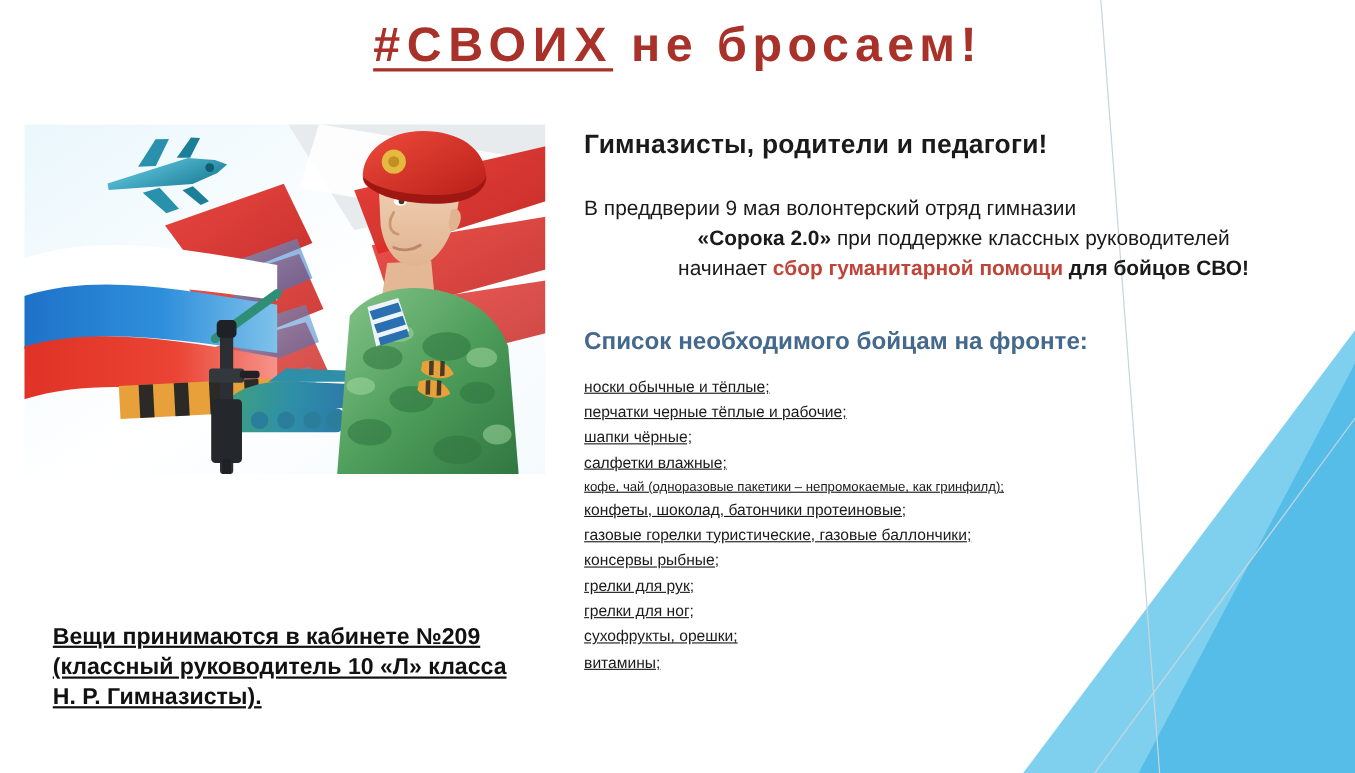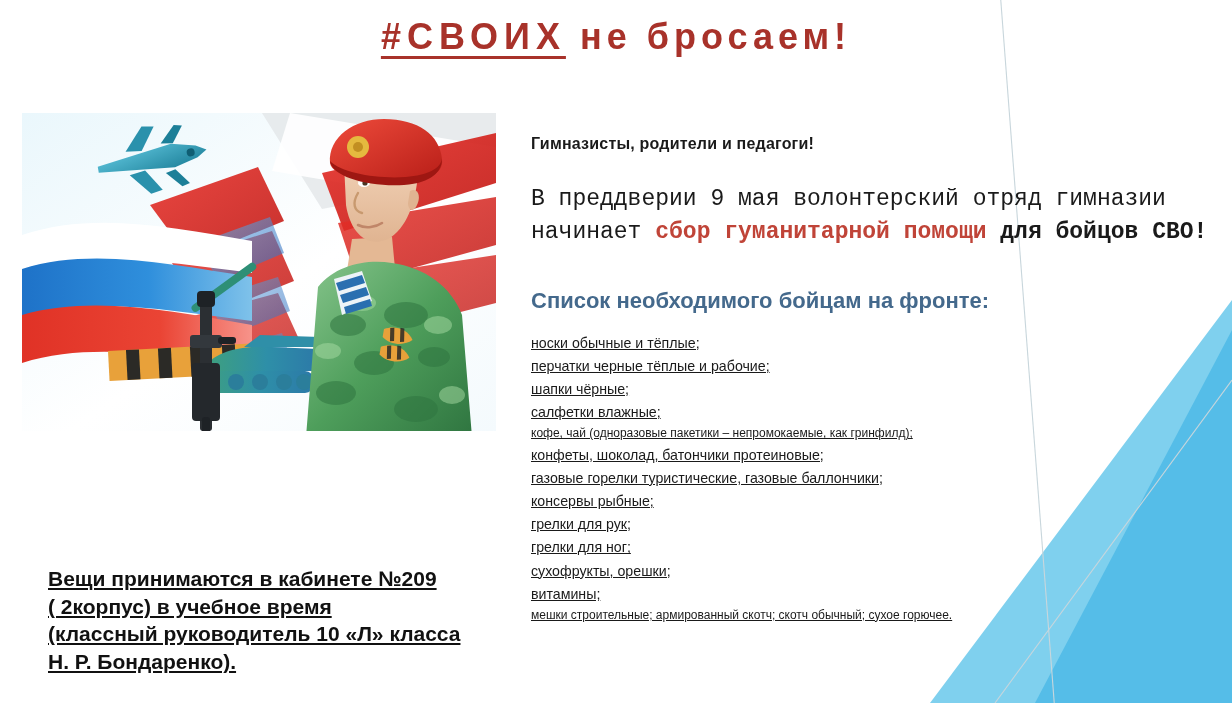--- a/index.html
+++ b/index.html
@@ -14,21 +14,21 @@
   
   #bg-decor{position:absolute;inset:0;width:1232px;height:703px;pointer-events:none;}
 
   
   #title-bar{
     position:absolute;left:0;top:18px;width:1232px;
     text-align:center;
   }
   #poster-title{
     display:inline-block;
-    font-size:36px;
+    font-size:44px;
     font-weight:bold;
     letter-spacing:4px;
     color:#A8322A;
     line-height:1.05;
     white-space:nowrap;
   }
   #poster-title .hash{
     text-decoration:underline;
     text-decoration-thickness:3px;
     text-underline-offset:7px;
@@ -49,30 +49,30 @@
   #pickup-info{
     position:absolute;left:26px;top:452px;width:500px;
     font-size:21px;font-weight:bold;color:#111111;line-height:1.32;text-decoration:underline;
   }
   #pickup-info div{white-space:nowrap;}
 
   
   #right-col{position:absolute;left:531px;top:118px;width:690px;}
 
   #greeting{
-    font-size:16px;font-weight:bold;color:#1a1a1a;margin:17px 0 30px 0;
+    font-size:24px;font-weight:bold;color:#1a1a1a;margin:0 0 30px 0;
     letter-spacing:.2px;
   }
   #announcement{
-    font-size:23px;color:#1a1a1a;line-height:1.45;margin:0;font-family:Liberation Mono, monospace;
+    font-size:19px;color:#1a1a1a;line-height:1.45;margin:0;
   }
   #announcement .ln{display:block;white-space:nowrap;}
   #announcement .ln1{text-align:left;}
   #announcement .ln2{text-align:center;}
-  #announcement .ln3{text-align:left;}
+  #announcement .ln3{text-align:center;}
   #announcement b{font-weight:bold;}
   #announcement .red{color:#C04438;font-weight:bold;}
 
   #list-heading{
     margin-top:38px;
     font-size:22px;font-weight:bold;color:#44698C;
   }
   #needs-list{
     margin-top:18px;
     font-size:14.2px;color:#1a1a1a;line-height:1.63;
@@ -274,34 +274,36 @@
         <rect x="6" y="34" width="32" height="13" rx="3" fill="#33383D"></rect>
         <rect x="34" y="36" width="18" height="7" rx="3" fill="#1E2226"></rect>
         <rect x="8" y="62" width="28" height="58" rx="4" fill="#24282C"></rect>
         <rect x="18" y="116" width="8" height="22" rx="3" fill="#1E2226"></rect>
       </g>
     </svg>
   </div>
 
   <div id="pickup-info">
     <div>Вещи принимаются в кабинете №209</div>
-    <div>( 2корпус)  в учебное время</div>
     <div>(классный руководитель 10 «Л» класса</div>
-    <div>Н. Р. Бондаренко).</div>
+    <div>Н. Р. Гимназисты).</div>
   </div>
 
 </div>
 
 <div id="right-col">
 
   <div id="greeting">Гимназисты, родители и педагоги!</div>
 
   <div id="announcement">
     <span class="ln ln1">
       <span>В преддверии 9 мая  волонтерский  отряд  гимназии</span>
+    </span>
+    <span class="ln ln2">
+      <b>«Сорока 2.0»</b><span> при поддержке классных руководителей</span>
     </span>
     <span class="ln ln3">
       <span>начинает </span><span class="red">сбор гуманитарной помощи</span><b> для бойцов СВО!</b>
     </span>
   </div>
 
   <div id="list-heading">Список необходимого бойцам на фронте:</div>
 
   <div id="needs-list">
     <div class="item">носки обычные и тёплые;</div>
@@ -309,16 +311,15 @@
     <div class="item">шапки чёрные;</div>
     <div class="item">салфетки влажные;</div>
     <div class="item small">кофе, чай (одноразовые пакетики – непромокаемые, как гринфилд);</div>
     <div class="item">конфеты, шоколад, батончики  протеиновые;</div>
     <div class="item">газовые горелки туристические, газовые  баллончики;</div>
     <div class="item">консервы  рыбные;</div>
     <div class="item">грелки для рук;</div>
     <div class="item">грелки для ног;</div>
     <div class="item">сухофрукты, орешки;</div>
     <div class="item">витамины;</div>
-    <div class="item small">мешки строительные; армированный скотч; скотч обычный; сухое горючее.</div>
   </div>
 
 </div>
 
 </body></html>

